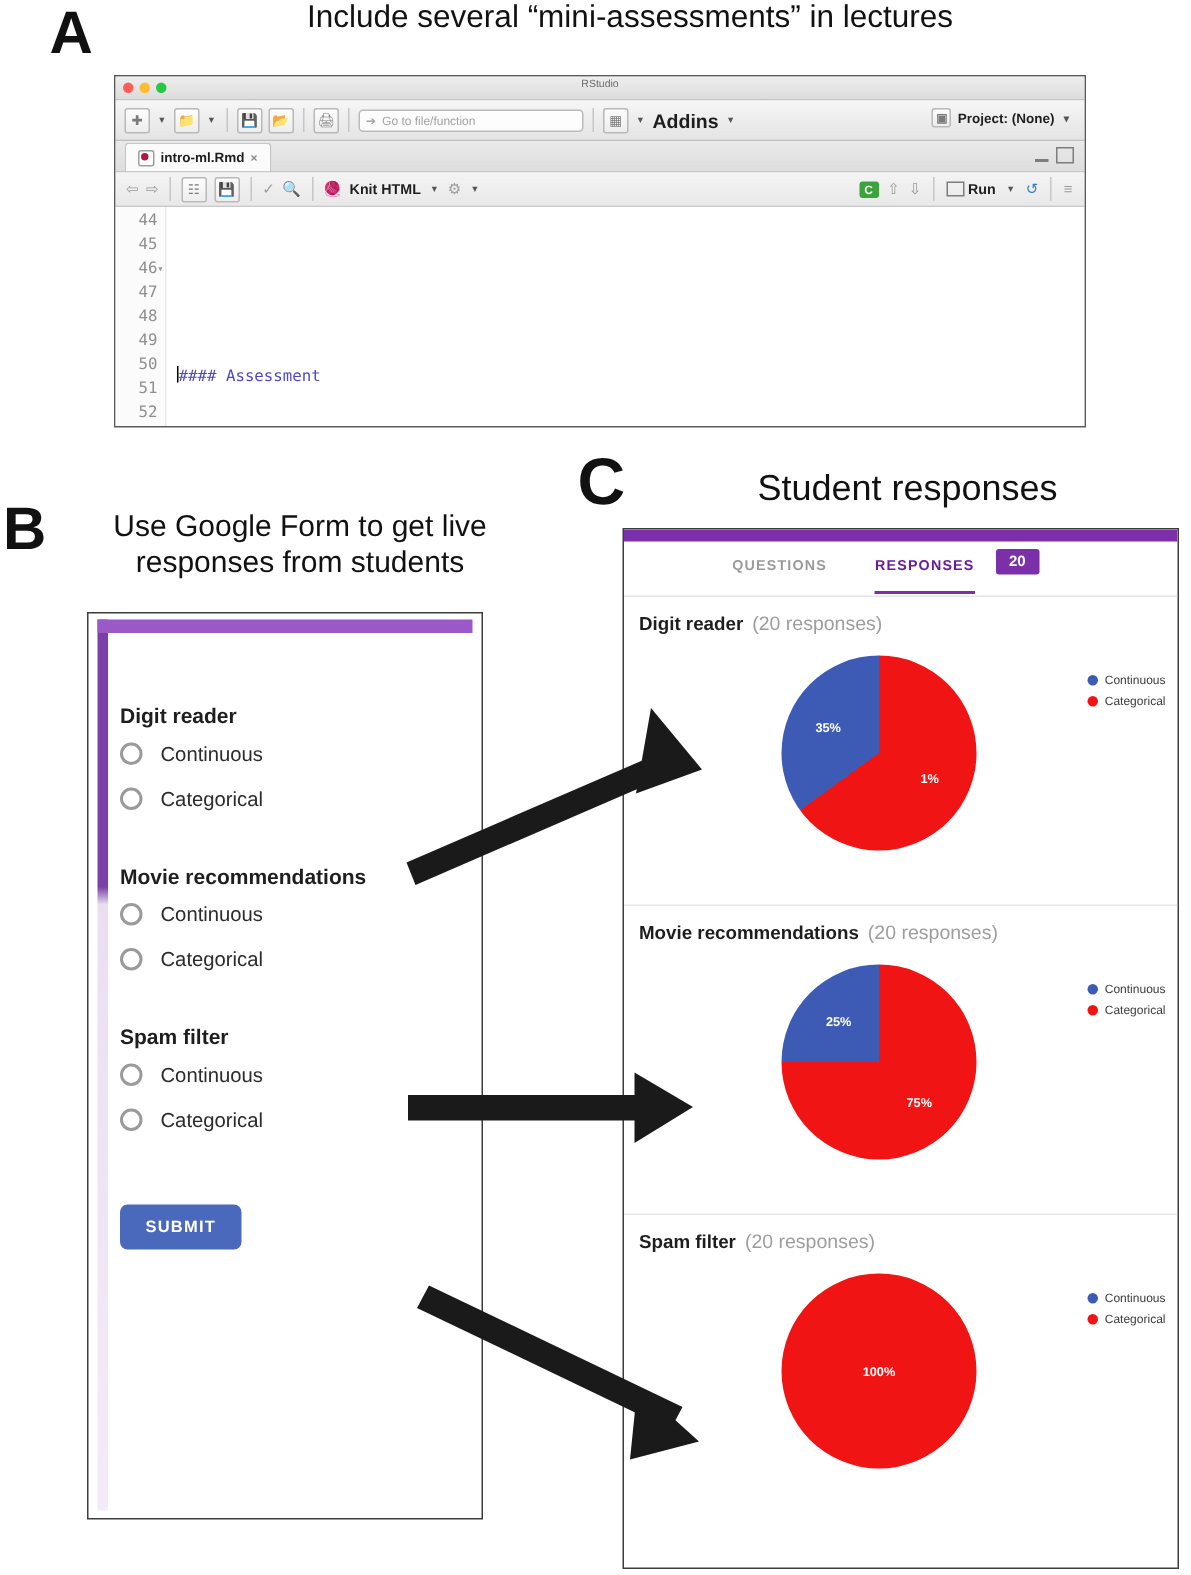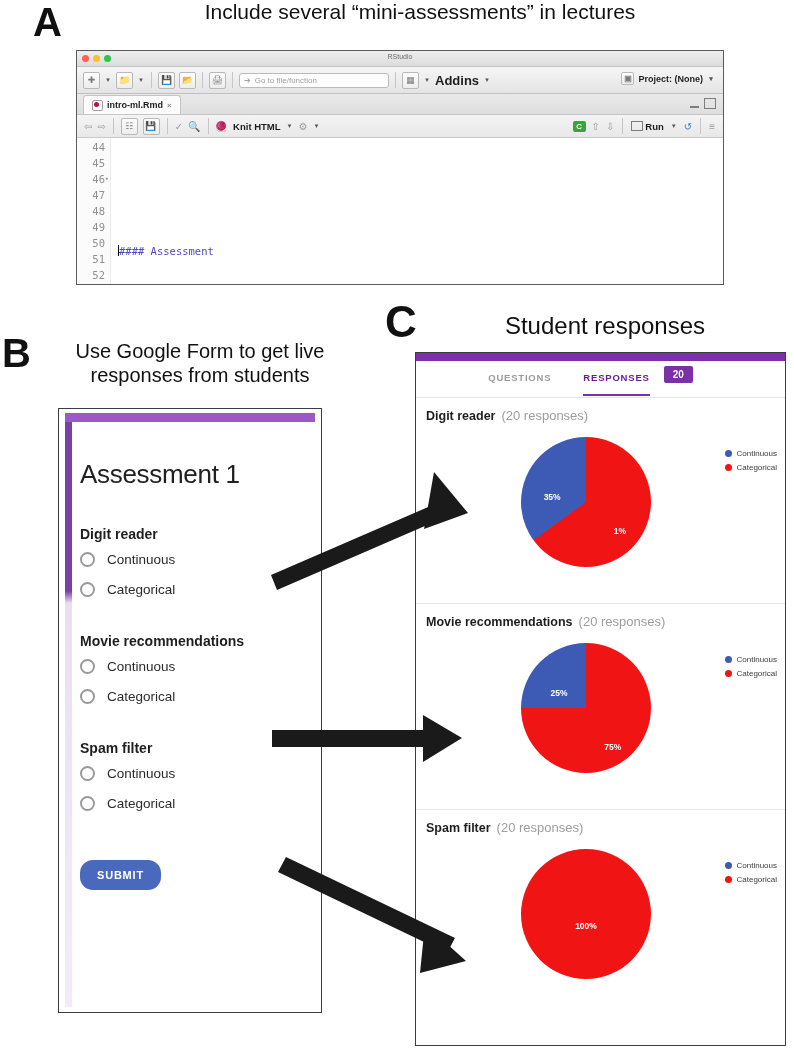--- a/index.html
+++ b/index.html
@@ -265,21 +265,21 @@
   .gf-optlabel { font-size: 13.5px; color: #2b2b2b; }
   .gf-submit {
     margin-top: 34px;
     display: inline-block;
     background: #4a69bd;
     color: #ffffff;
     font-size: 11px;
     font-weight: bold;
     letter-spacing: 0.8px;
     padding: 9px 17px;
-    border-radius: 13px;
+    border-radius: 5px;
   }
 
   
   #responses-panel {
     position: absolute;
     left: 415px; top: 352px;
     width: 371px; height: 694px;
     border: 1px solid #3c3c3c;
     background: #ffffff;
     box-sizing: border-box;
@@ -331,21 +331,20 @@
   .rp-pie {
     position: absolute;
     left: 105px; top: 14px;
     width: 130px; height: 130px;
     border-radius: 50%;
   }
   .pie-label {
     position: absolute;
     font-size: 8.5px; font-weight: bold; color: #ffffff;
     font-family: "Liberation Sans", sans-serif;
-    margin-top: 12px;
   }
   .rp-legend {
     position: absolute;
     right: 8px; top: 26px;
     display: flex; flex-direction: column; gap: 5px;
   }
   .lg-item { display: flex; align-items: center; gap: 5px; }
   .lg-dot { width: 7px; height: 7px; border-radius: 50%; flex: none; }
   .lg-text { font-size: 8px; color: #3c3c3c; }
 
@@ -467,21 +466,20 @@
 
 <div class="panel-letter" id="letter-b">B</div>
 <div class="panel-title" id="title-b">Use Google Form to get live responses from students</div>
 
 <div id="google-form">
   <div class="gf-inner"></div>
   <div class="gf-accent-left"></div>
   <div class="gf-accent-top"></div>
 
   <div class="gf-body">
-    <div class="gf-title">Assessment 1</div>
 
     <div>
       <div class="gf-question">Digit reader</div>
       <div class="gf-option">
         <span class="gf-radio"></span>
         <span class="gf-optlabel">Continuous</span>
       </div>
       <div class="gf-option">
         <span class="gf-radio"></span>
         <span class="gf-optlabel">Categorical</span>

